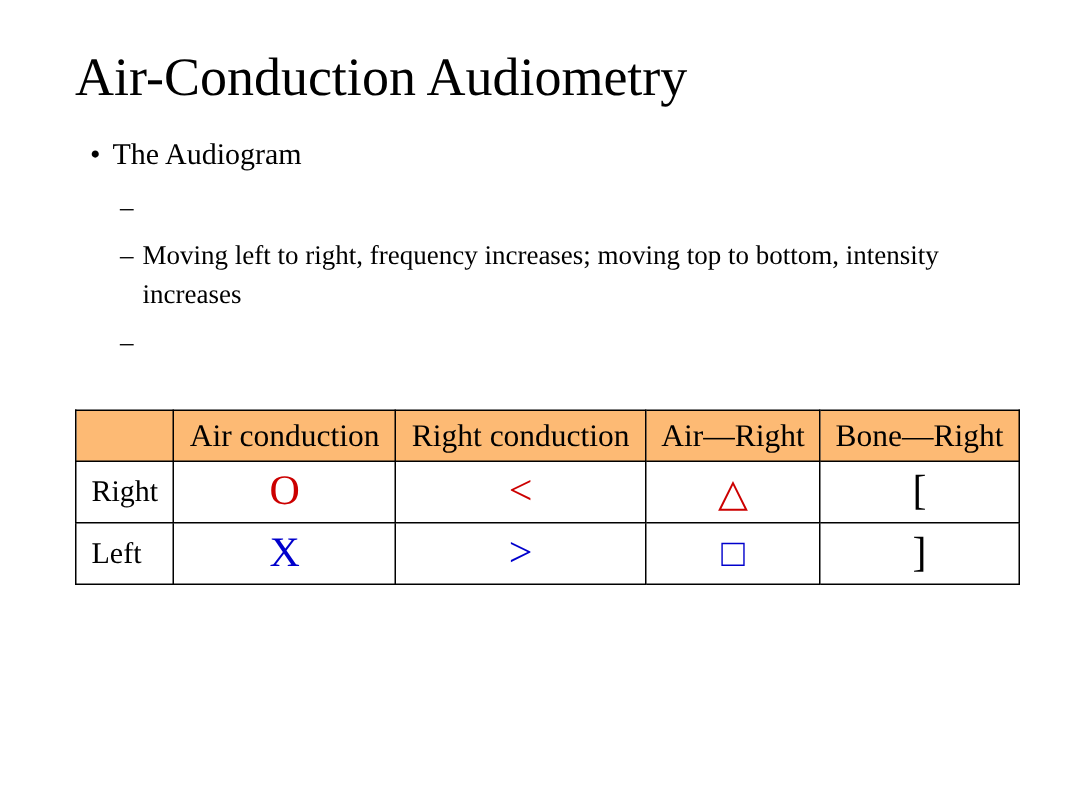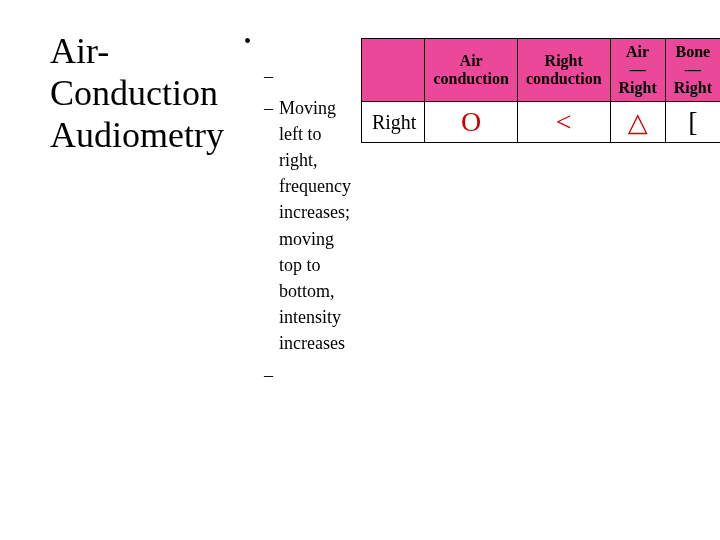--- a/index.html
+++ b/index.html
@@ -15,21 +15,21 @@
       font-family: 'Times New Roman', Times, serif;
       color: #000000;
       overflow: hidden;
     }
 
     .page {
       width: 720px;
       height: 540px;
       padding: 30px 40px 20px 40px;
       display: flex;
-      flex-direction: row;
+      flex-direction: column;
     }
 
     .title {
       font-size: 36px;
       font-weight: normal;
       margin-bottom: 20px;
       margin-left: 10px;
     }
 
     .bullet-section {
@@ -75,23 +75,23 @@
       width: 100%;
     }
 
     th, td {
       border: 1px solid #000;
       text-align: center;
       padding: 4px 8px;
     }
 
     th {
-      font-size: 16px;
-      font-weight: bold;
-      background: #ec4899;
+      font-size: 21px;
+      font-weight: normal;
+      background: #fdba74;
     }
 
     td.row-label {
       text-align: left;
       font-size: 20px;
       padding-left: 10px;
     }
 
     td.symbol-red {
       font-size: 28px;
@@ -121,20 +121,21 @@
 </head>
 <body>
 
 <div class="page">
 
   <h1 class="title">Air-Conduction Audiometry</h1>
 
   <div class="bullet-section">
     <div class="bullet-main">
       <span class="bullet-dot">•</span>
+      <span>The Audiogram</span>
     </div>
 
     <div class="sub-bullets">
       <div class="sub-bullet">
         <span class="sub-dash">–</span>
       </div>
       <div class="sub-bullet">
         <span class="sub-dash">–</span>
         <span>Moving left to right, frequency increases; moving top to bottom, intensity increases</span>
       </div>
@@ -156,17 +157,24 @@
         </tr>
       </thead>
       <tbody>
         <tr>
           <td class="row-label">Right</td>
           <td class="symbol-red">O</td>
           <td class="symbol-red">&lt;</td>
           <td class="symbol-red-triangle">△</td>
           <td class="bracket">[</td>
         </tr>
+        <tr>
+          <td class="row-label">Left</td>
+          <td class="symbol-blue">X</td>
+          <td class="symbol-blue">&gt;</td>
+          <td class="symbol-blue-square">□</td>
+          <td class="bracket">]</td>
+        </tr>
       </tbody>
     </table>
   </div>
 
 </div>
 
 </body></html>

